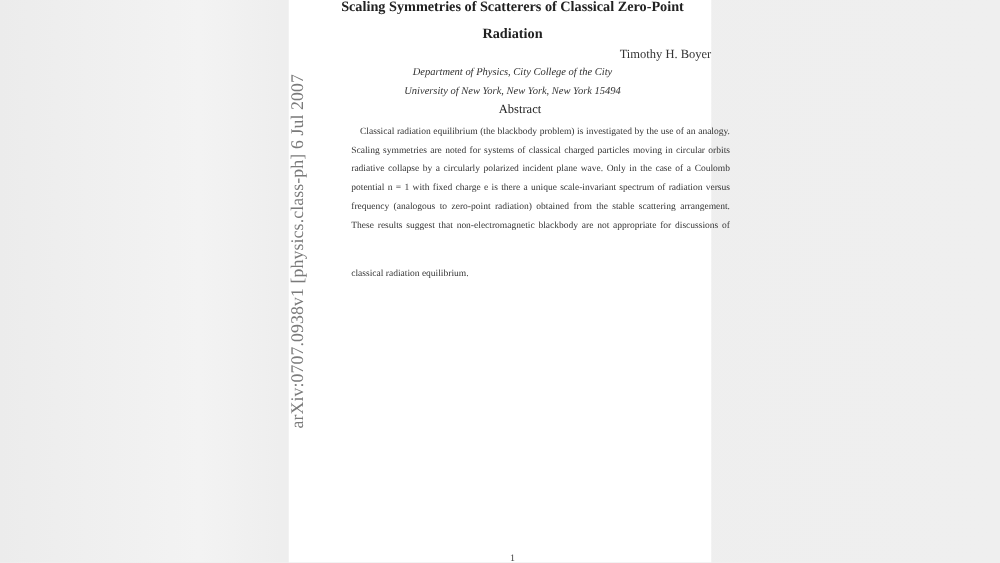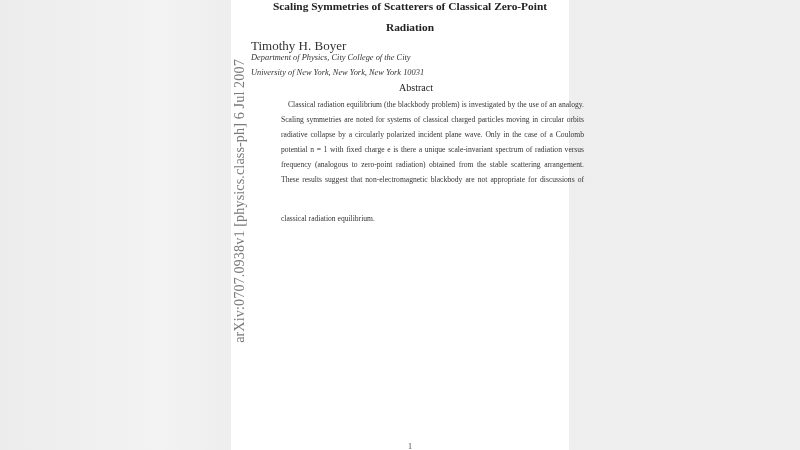--- a/index.html
+++ b/index.html
@@ -53,29 +53,29 @@
       font-family: "Liberation Serif", serif;
       font-weight: bold;
       font-size: 11.4px;
       line-height: 20.5px;
       color: #222;
     }
     .author {
       position: absolute;
       left: 20px; right: 0;
       top: 38px;
-      text-align: left;
+      text-align: right;
       font-family: "Liberation Serif", serif;
-      font-size: 13px;
+      font-size: 10px;
       color: #333;
     }
     .affil {
       position: absolute;
       left: 20px; right: 0;
-      text-align: left;
+      text-align: center;
       font-family: "Liberation Serif", serif;
       font-style: italic;
       font-size: 8.4px;
       color: #333;
     }
     .affil1 { top: 53px; }
     .affil2 { top: 68px; }
     .abstract-heading {
       position: absolute;
       left: 32px; right: 0;
@@ -126,21 +126,21 @@
     </div>
 
     <div class="title">
       <div>Scaling Symmetries of Scatterers of Classical Zero-Point</div>
       <div>Radiation</div>
     </div>
 
     <div class="author">Timothy H. Boyer</div>
 
     <div class="affil affil1">Department of Physics, City College of the City</div>
-    <div class="affil affil2">University of New York, New York, New York 10031</div>
+    <div class="affil affil2">University of New York, New York, New York 15494</div>
 
     <div class="abstract-heading">Abstract</div>
 
     <div class="abstract-body">
       <span class="abstract-line indent">Classical radiation equilibrium (the blackbody problem) is investigated by the use of an analogy.</span>
       <span class="abstract-line">Scaling symmetries are noted for systems of classical charged particles moving in circular orbits</span>
       <span class="abstract-line">radiative collapse by a circularly polarized incident plane wave.   Only in the case of a Coulomb</span>
       <span class="abstract-line">potential n = 1 with fixed charge e is there a unique scale-invariant spectrum of radiation versus</span>
       <span class="abstract-line">frequency (analogous to zero-point radiation) obtained from the stable scattering arrangement.</span>
       <span class="abstract-line">These results suggest that non-electromagnetic blackbody are not appropriate for discussions of</span>

